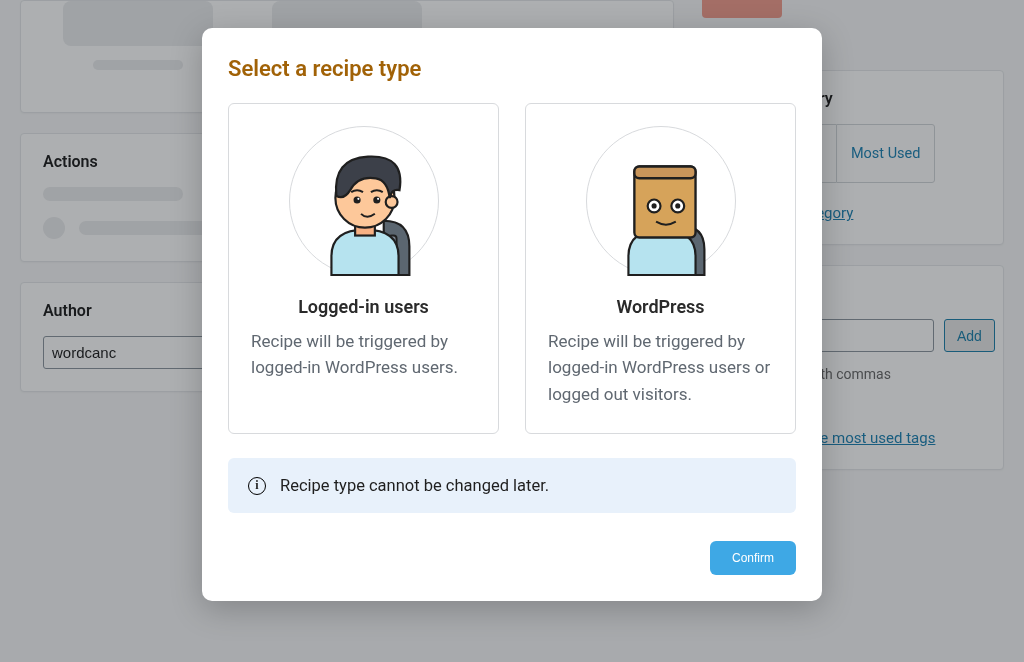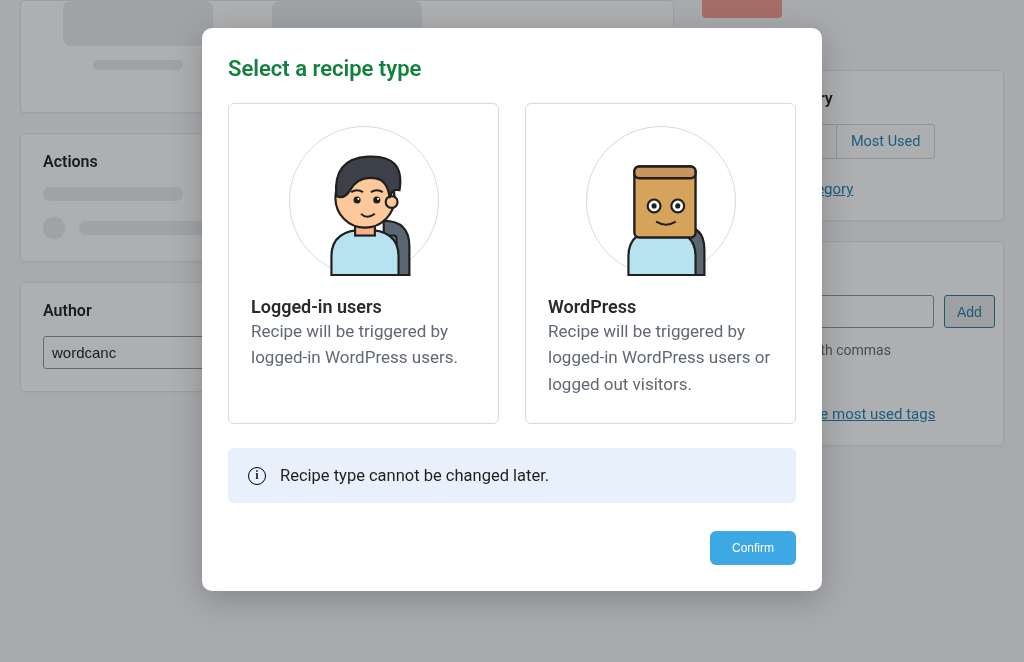--- a/index.html
+++ b/index.html
@@ -46,21 +46,21 @@
   .actions-row2 { display:flex; align-items:center; gap:14px; }
 
   .author-input {
     width:100%; font-size:15px; padding:7px 8px;
     border:1px solid #7e8993; border-radius:3px; background:#fff;
   }
 
   .pill-red { width:80px; height:22px; background:#f08f7f; border-radius:4px; display:inline-block; }
   .tabs { display:flex; margin-bottom:20px; }
   .tabs .tab {
-    border:1px solid #ccd0d4; padding:8px 14px; font-size:14.5px; background:#fdfdfd;
+    border:1px solid #ccd0d4; padding:20px 14px; font-size:14.5px; background:#fdfdfd;
     color:#555; border-right:none; cursor:pointer;
   }
   .tabs .tab:last-child { border-right:1px solid #ccd0d4; color:#0073aa; }
   .tabs .tab:first-child { border-top-left-radius:3px; border-bottom-left-radius:3px; }
   .tabs .tab:last-child  { border-top-right-radius:3px; border-bottom-right-radius:3px; }
 
   .tag-row { display:flex; gap:10px; }
   .tag-row input { flex:1; border:1px solid #7e8993; border-radius:3px; padding:7px 8px; font-size:15px; }
   .btn-sm {
     border:1px solid #0071a1; color:#0071a1; background:#e5e5e5;
@@ -75,33 +75,33 @@
     display:flex; justify-content:center; align-items:flex-start;
   }
   .modal {
     margin-top:28px;
     width:620px;
     background:#fff;
     border-radius:10px;
     padding:28px 26px 26px 26px;
     box-shadow:0 8px 32px rgba(0,0,0,0.22);
   }
-  .modal-title { font-size:22px; font-weight:600; color:#15803d; margin-bottom:22px; }
+  .modal-title { font-size:22px; font-weight:600; color:#a16207; margin-bottom:22px; }
 
   .options { display:flex; gap:26px; }
   .option-card {
     flex:1;
     border:1px solid #d8dadd;
     border-radius:6px;
     padding:22px 22px 26px 22px;
     cursor:pointer;
     display:flex;
     flex-direction:column;
   }
-  .option-title { font-size:18px; font-weight:600; color:#2a2a2a; margin-bottom:1px; }
+  .option-title { font-size:18px; font-weight:600; color:#2a2a2a; margin-bottom:11px;text-align:center; }
   .option-desc  { font-size:17px; color:#606871; line-height:1.55; }
 
   .avatar-wrap { display:flex; justify-content:center; margin-bottom:20px; }
   .avatar-ring {
     width:150px; height:150px; border:1px solid #d8dadd; border-radius:50%;
     display:flex; align-items:center; justify-content:center;
     overflow:visible;
   }
 
   .note {

